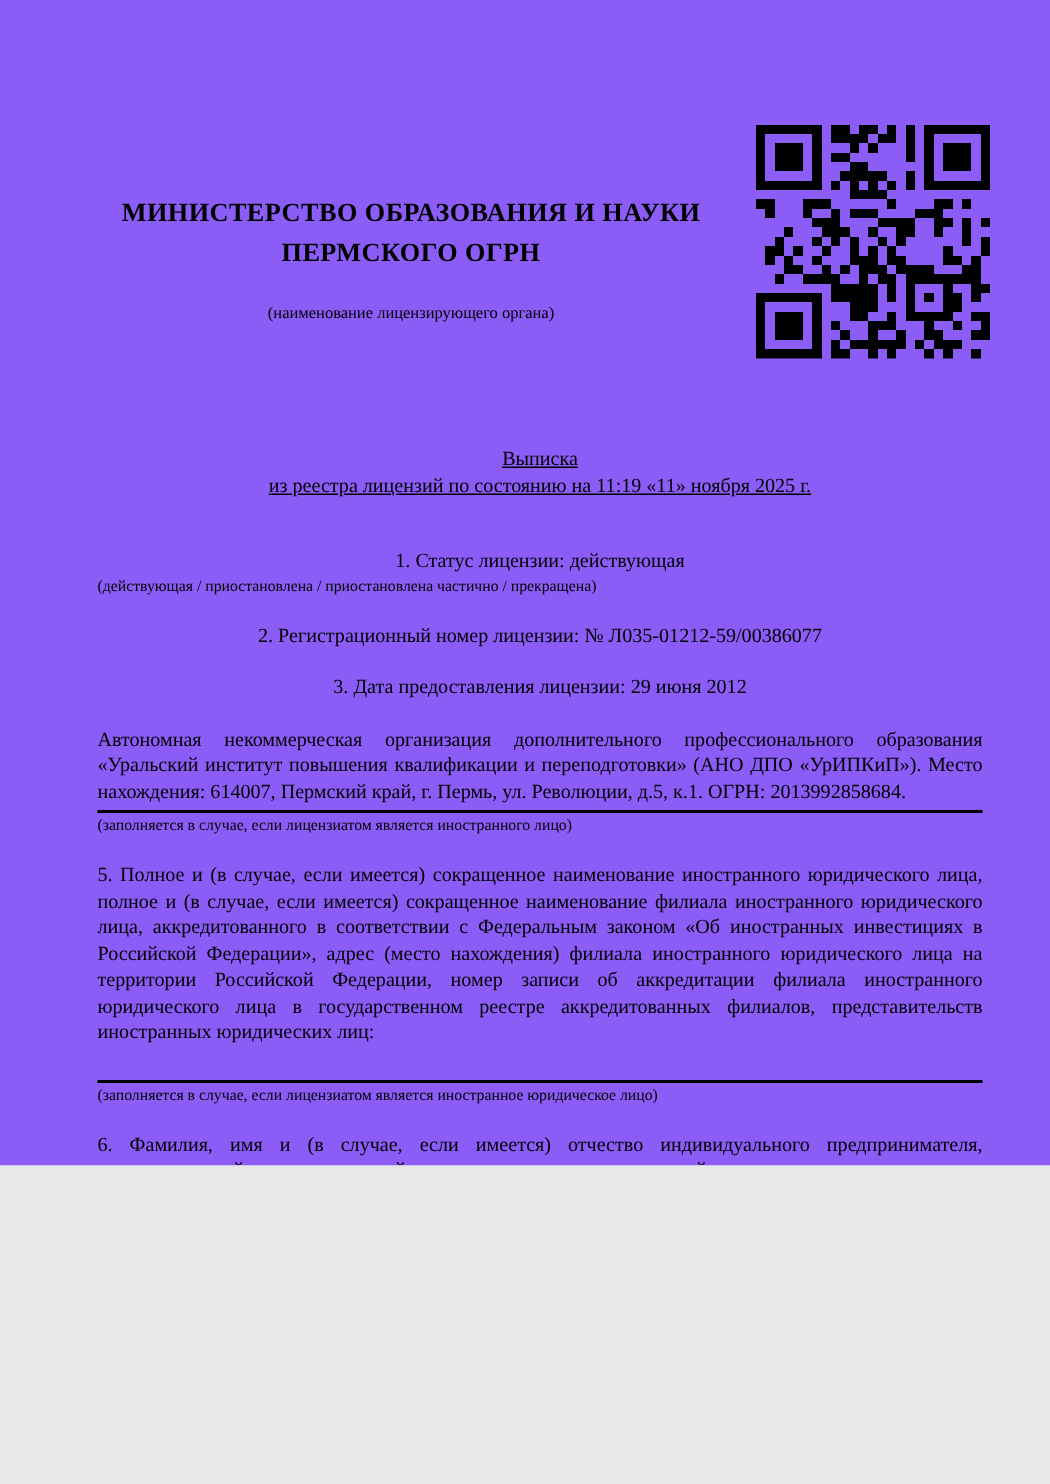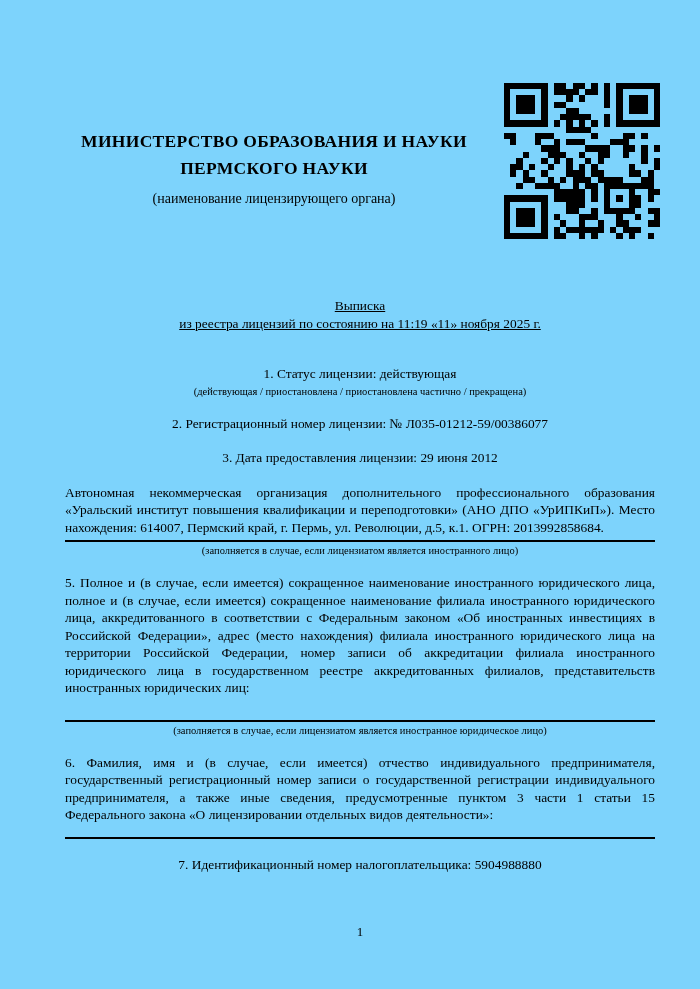--- a/index.html
+++ b/index.html
@@ -1,42 +1,42 @@
 <!DOCTYPE html>
 <html><head>
 <meta charset="utf-8">
 <style>
   html, body { margin: 0; padding: 0; background: #e8e8e8; }
   .page {
     position: relative;
     width: 700px;
-    height: 989px;
-    background: #7dd3fc;
+    height: 777px;
+    background: #8b5cf6;
     margin: 0 auto;
     font-family: "Liberation Serif", "DejaVu Serif", serif;
     color: #000000;
     overflow: hidden;
   }
   .header {
     position: absolute;
     left: 58px;
     top: 128px;
     width: 432px;
     text-align: center;
   }
   .ministry-name {
     font-weight: bold;
     font-size: 17.5px;
     line-height: 27px;
     letter-spacing: 0.3px;
   }
   .header-caption {
-    font-size: 14px;
+    font-size: 11px;
     line-height: 13px;
-    margin-top: 10px;
+    margin-top: 21px;
   }
   .qr-wrap {
     position: absolute;
     left: 504px;
     top: 83px;
     width: 156px;
     height: 156px;
   }
   .qr-wrap svg { display: block; width: 156px; height: 156px; }
   .content {
@@ -51,21 +51,20 @@
     text-align: center;
     margin-bottom: 33px;
     text-decoration: underline;
   }
   .item { margin-bottom: 17px; }
   .item p { margin: 0; text-align: justify; }
   .item p.single-line { text-align: center; }
   .field-caption {
     font-size: 10.5px;
     line-height: 13px;
-    text-align: center;
     margin-top: 2px;
   }
   .rule {
     border: none;
     border-top: 2px solid #000000;
     margin: 0;
   }
   .rule.gap-sm { margin-top: 4px; }
   .rule.gap-md { margin-top: 13px; }
   .rule.gap-lg { margin-top: 23px; }
@@ -383,21 +382,21 @@
         <rect x="87.36" y="149.76" width="6.24" height="6.24"></rect>
         <rect x="112.32" y="149.76" width="6.24" height="6.24"></rect>
         <rect x="124.80" y="149.76" width="6.24" height="6.24"></rect>
         <rect x="143.52" y="149.76" width="6.24" height="6.24"></rect>
       </svg>
   </div>
 
   <div class="header">
     <div class="ministry-name">
       <div>МИНИСТЕРСТВО ОБРАЗОВАНИЯ И НАУКИ</div>
-      <div>ПЕРМСКОГО НАУКИ</div>
+      <div>ПЕРМСКОГО ОГРН</div>
     </div>
     <div class="header-caption">(наименование лицензирующего органа)</div>
   </div>
 
   <div class="content">
 
     <div class="doc-title">
       <div>Выписка</div>
       <div>из реестра лицензий по состоянию на 11:19 «11» ноября 2025 г.</div>
     </div>

